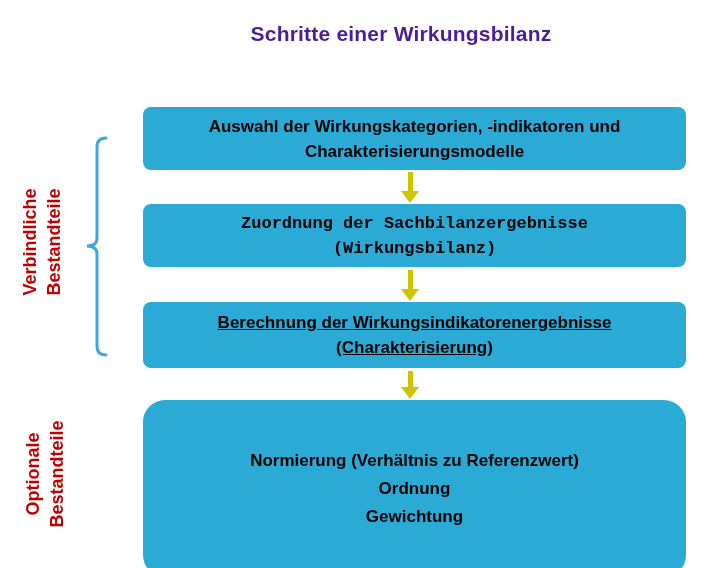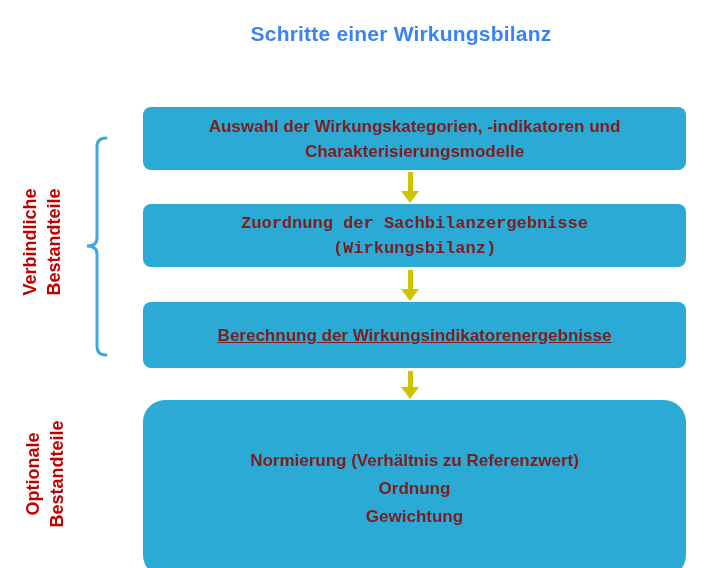--- a/index.html
+++ b/index.html
@@ -16,30 +16,30 @@
     overflow: hidden;
   }
   .title {
     position: absolute;
     left: 96px;
     top: 22px;
     width: 610px;
     text-align: center;
     font-size: 21px;
     font-weight: bold;
-    color: #3b82f6;
+    color: #4c1d95;
     letter-spacing: 0.2px;
   }
   .box {
     position: absolute;
     left: 143px;
     width: 543px;
     background: #2BAAD6;
     border-radius: 8px;
-    color: #7f1d1d;
+    color: #000000;
     font-weight: bold;
     font-size: 17px;
     display: flex;
     flex-direction: column;
     justify-content: center;
     align-items: center;
     text-align: center;
     line-height: 25px;
   }
   .box-1 { top: 107px; height: 63px; }
@@ -134,20 +134,21 @@
     <div>(Wirkungsbilanz)</div>
   </div>
 
   <div class="arrow arrow-2">
     <div class="stem"></div>
     <div class="head"></div>
   </div>
 
   <div class="box box-3">
     <div>Berechnung der Wirkungsindikatorenergebnisse</div>
+    <div>(Charakterisierung)</div>
   </div>
 
   <div class="arrow arrow-3">
     <div class="stem"></div>
     <div class="head"></div>
   </div>
 
   <div class="box box-4">
     <div>Normierung (Verhältnis zu Referenzwert)</div>
     <div>Ordnung</div>

